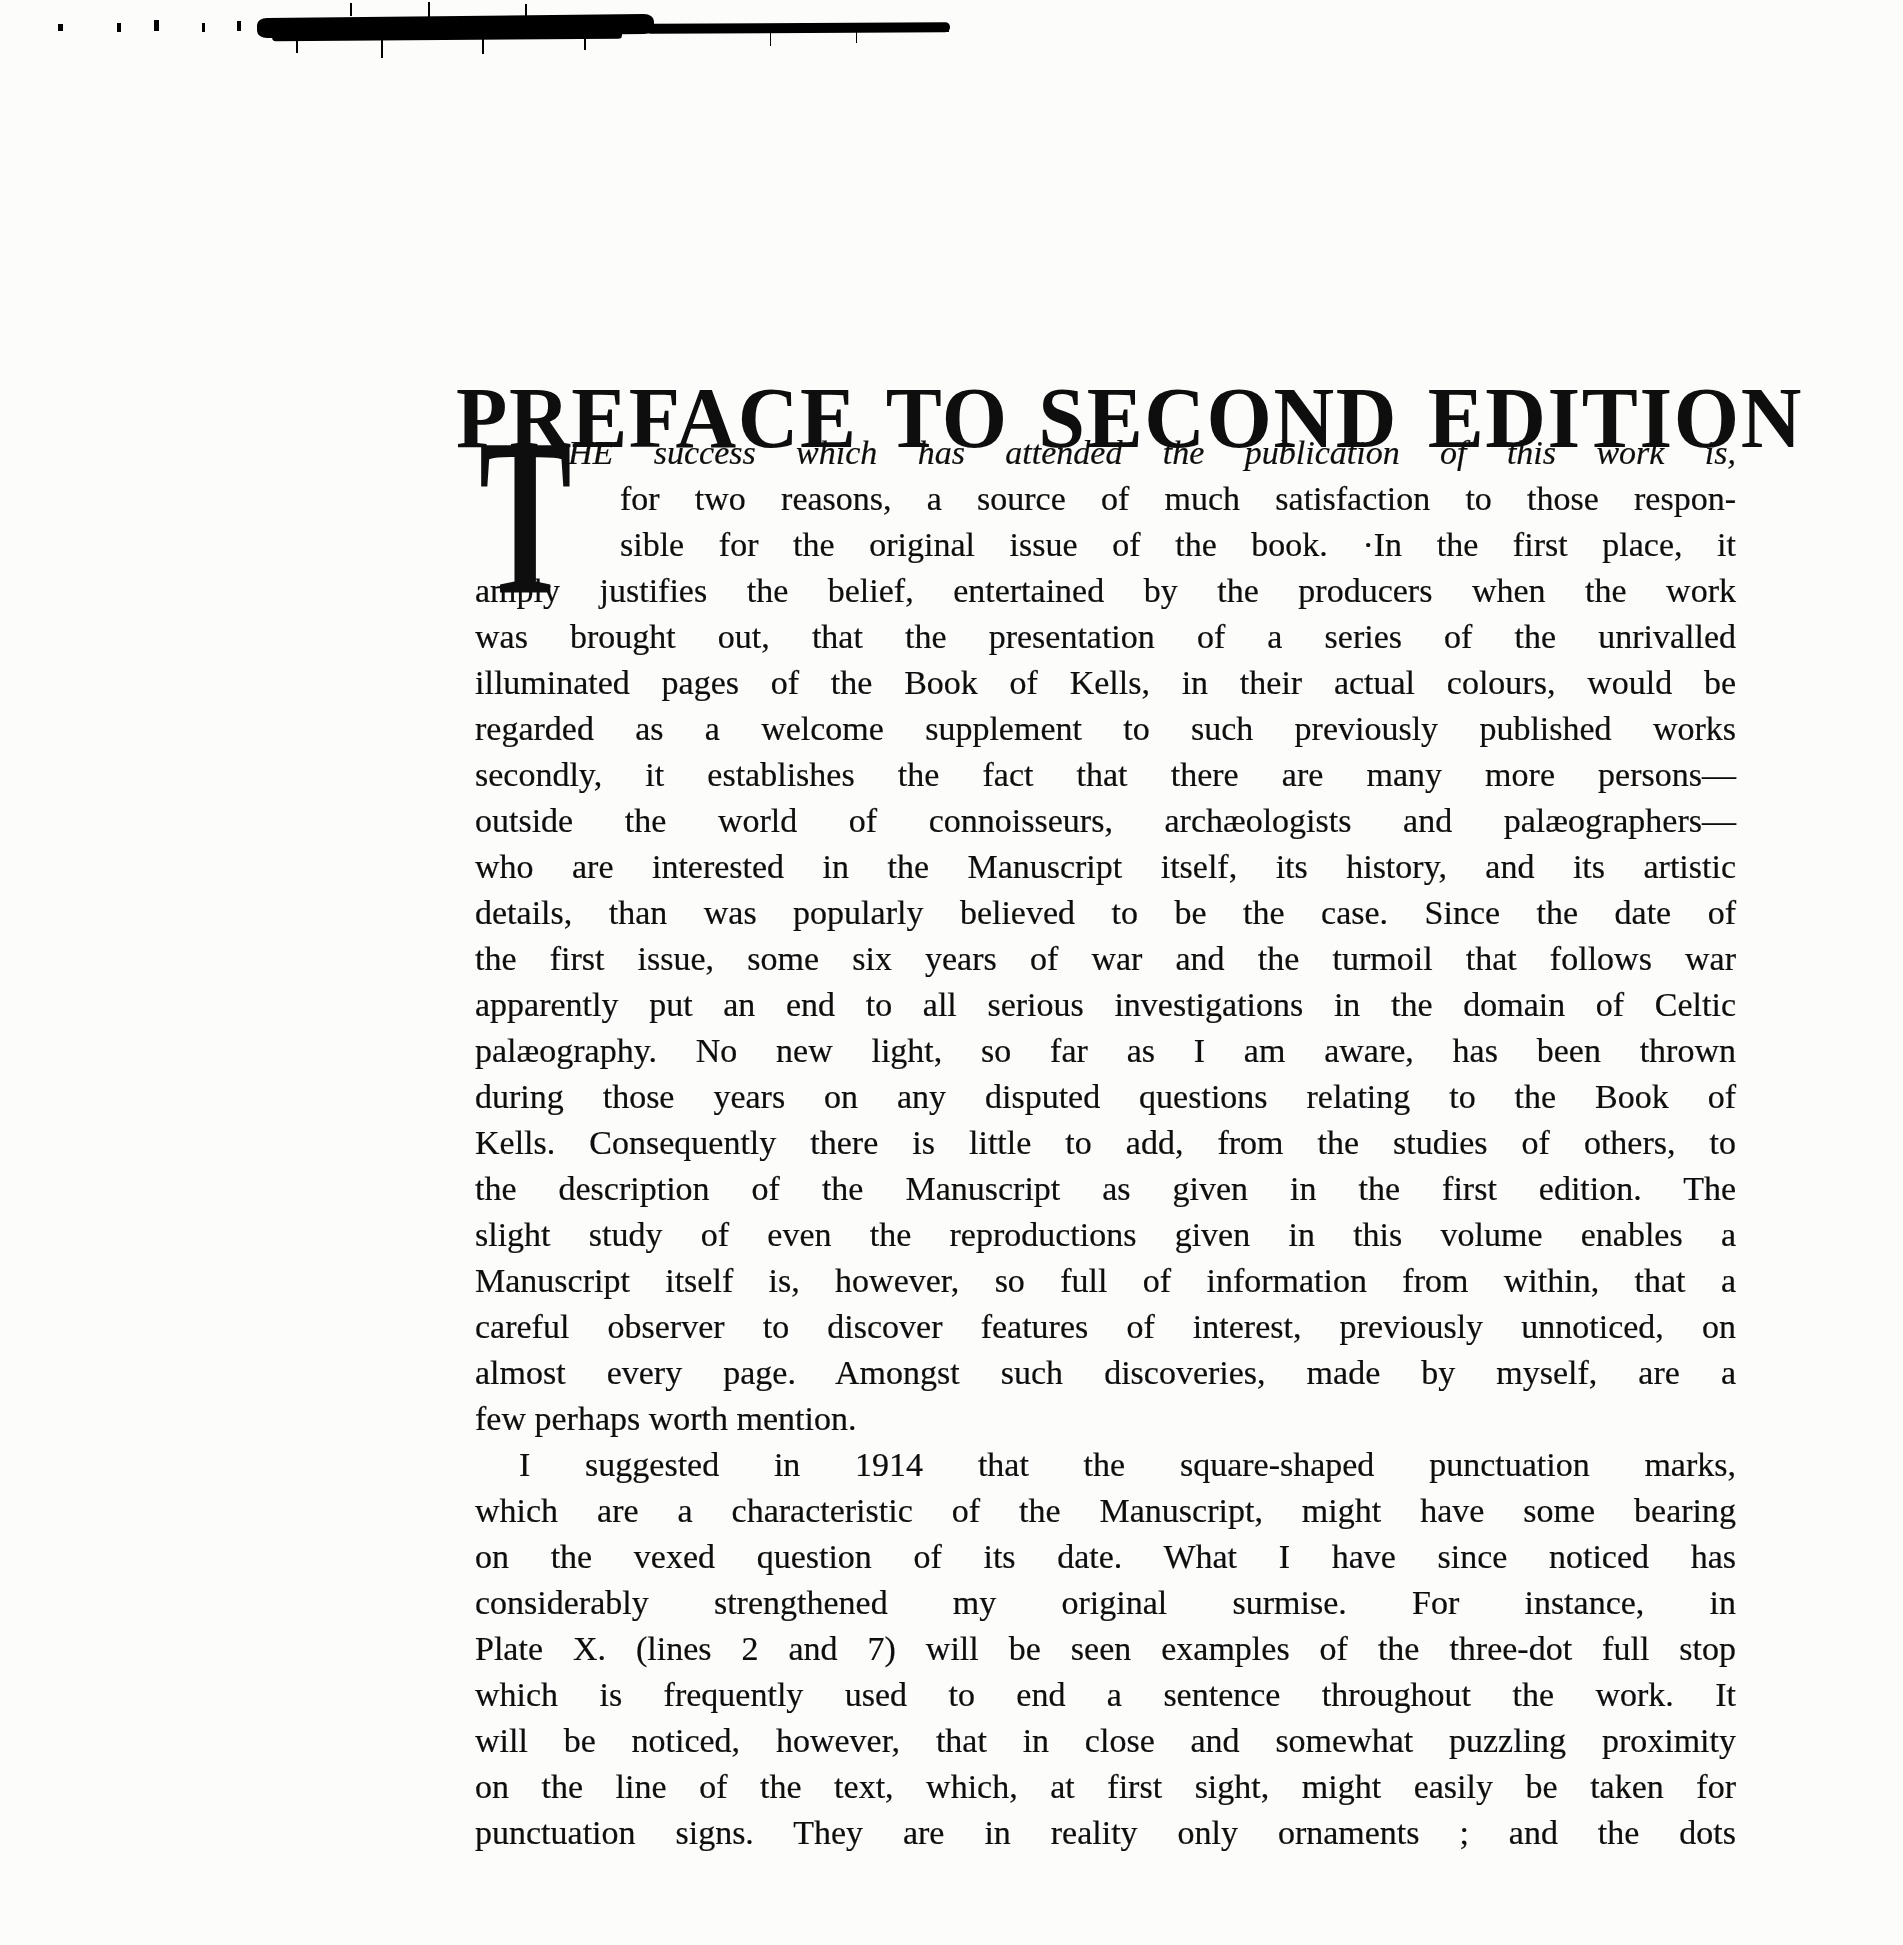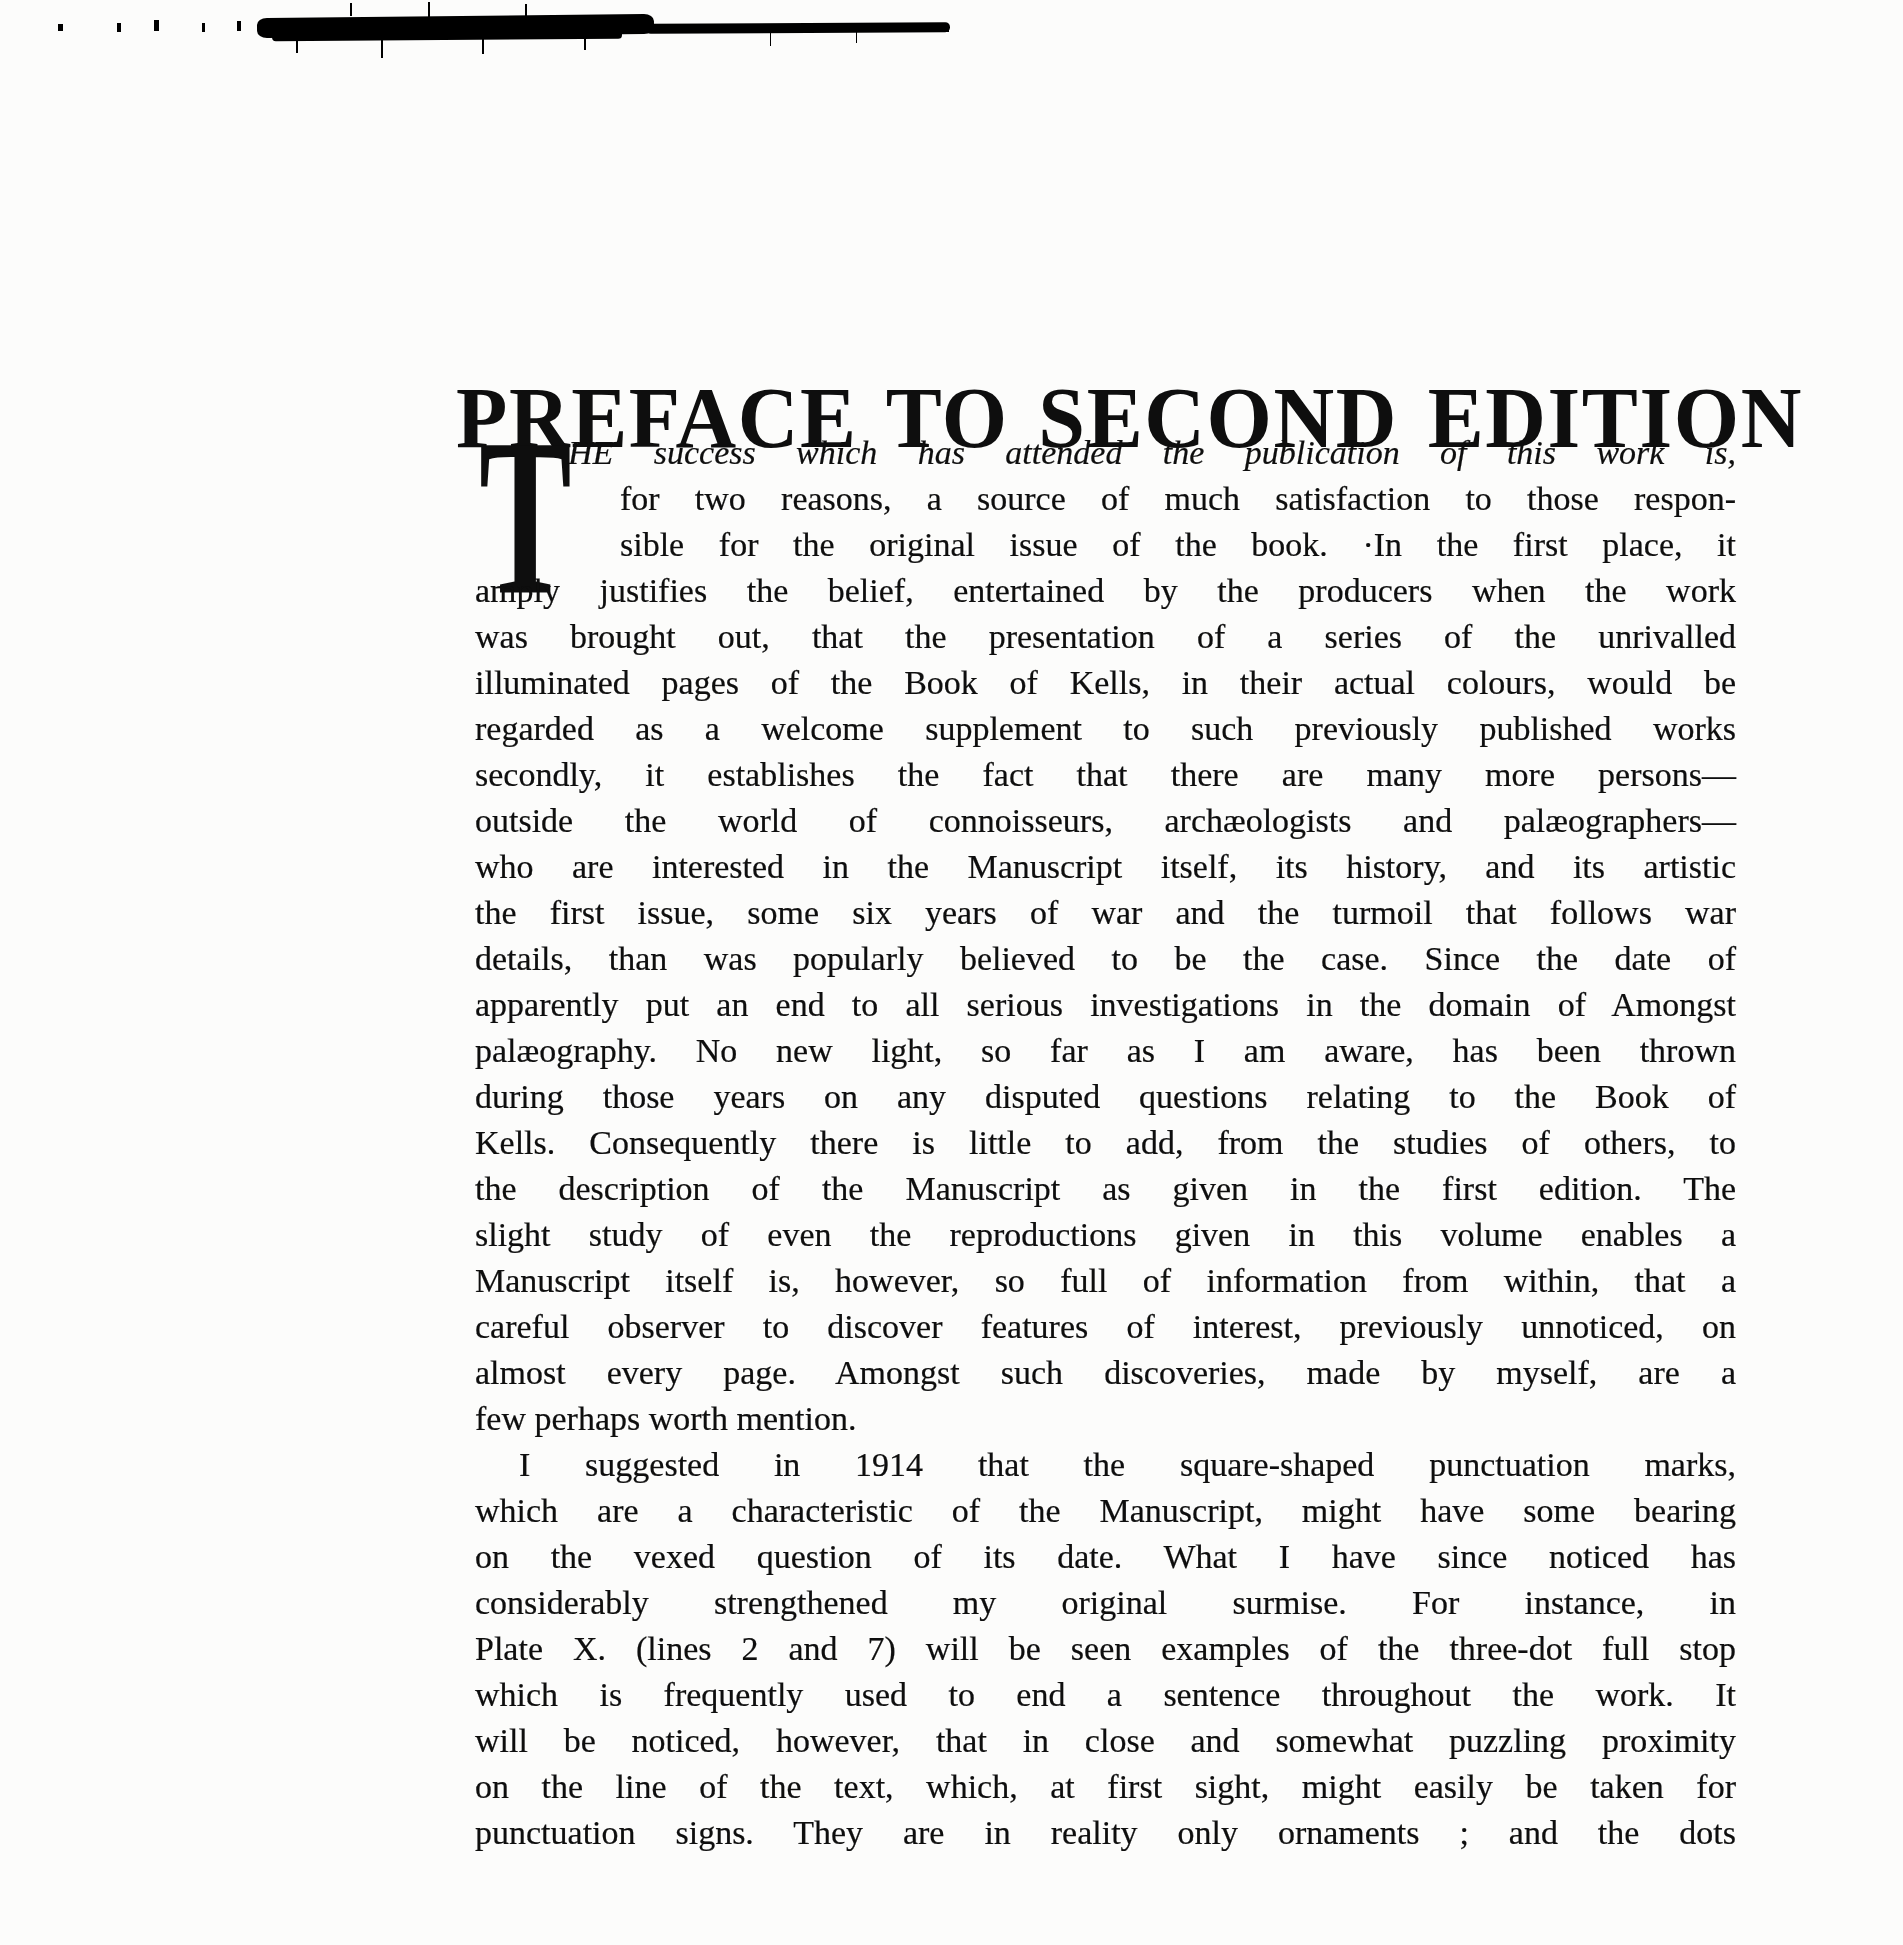--- a/index.html
+++ b/index.html
@@ -79,23 +79,23 @@
       <div class="line" style="padding-left: 93px; font-style: italic;"><span>HE success which has attended the publication of this work is,</span></div>
       <div class="line" style="padding-left: 145px;"><span>for two reasons, a source of much satisfaction to those respon-</span></div>
       <div class="line" style="padding-left: 145px; font-family: Liberation Serif, serif;"><span>sible for the original issue of the book.  ·In the first place, it</span></div>
       <div class="line"><span>amply justifies the belief, entertained by the producers when the work</span></div>
       <div class="line"><span>was brought out, that the presentation of a series of the unrivalled</span></div>
       <div class="line"><span>illuminated pages of the Book of Kells, in their actual colours, would be</span></div>
       <div class="line"><span>regarded as a welcome supplement to such previously published works</span></div>
       <div class="line"><span>secondly, it establishes the fact that there are many more persons—</span></div>
       <div class="line"><span>outside the world of connoisseurs, archæologists and palæographers—</span></div>
       <div class="line"><span>who are interested in the Manuscript itself, its history, and its artistic</span></div>
+      <div class="line"><span>details, than was popularly believed to be the case.  Since the date of</span></div>
       <div class="line"><span>the first issue, some six years of war and the turmoil that follows war</span></div>
-      <div class="line"><span>details, than was popularly believed to be the case.  Since the date of</span></div>
-      <div class="line"><span>apparently put an end to all serious investigations in the domain of Amongst</span></div>
+      <div class="line"><span>apparently put an end to all serious investigations in the domain of Celtic</span></div>
       <div class="line"><span>palæography.  No new light, so far as I am aware, has been thrown</span></div>
       <div class="line"><span>during those years on any disputed questions relating to the Book of</span></div>
       <div class="line"><span>Kells.  Consequently there is little to add, from the studies of others, to</span></div>
       <div class="line"><span>the description of the Manuscript as given in the first edition.  The</span></div>
       <div class="line"><span>slight study of even the reproductions given in this volume enables a</span></div>
       <div class="line"><span>Manuscript itself is, however, so full of information from within, that a</span></div>
       <div class="line"><span>careful observer to discover features of interest, previously unnoticed, on</span></div>
       <div class="line"><span>almost every page.  Amongst such discoveries, made by myself, are a</span></div>
       <div class="line no-just"><span>few perhaps worth mention.</span></div>
       <div class="line" style="padding-left: 44px;"><span>I suggested in 1914 that the square-shaped punctuation marks,</span></div>

